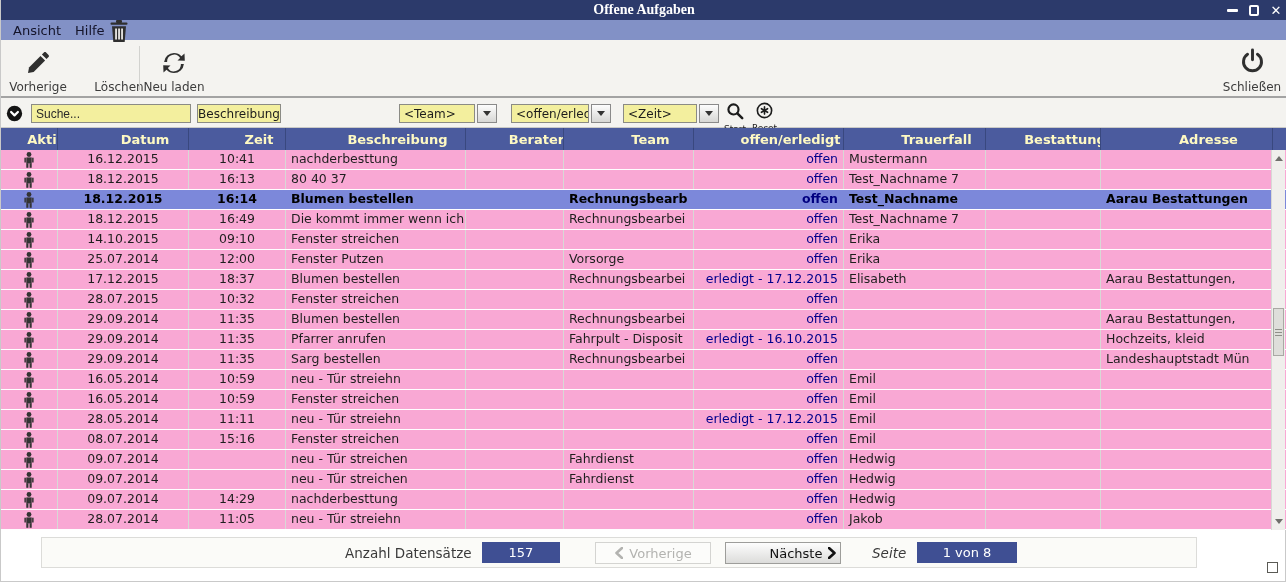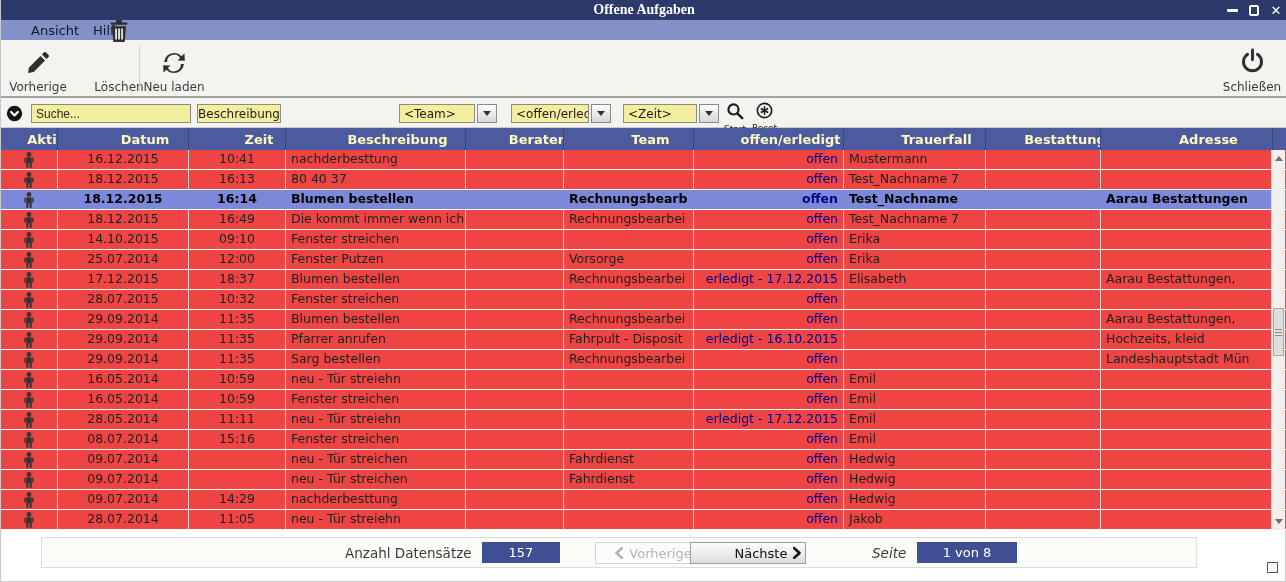--- a/index.html
+++ b/index.html
@@ -10,21 +10,21 @@
   
   .titlebar { position:absolute; left:0; top:0; width:1286px; height:20px; background:#2c3a6b; display:flex; align-items:center; justify-content:center; }
   .title { color:#fff; font-family:"Liberation Serif","DejaVu Serif",serif; font-weight:bold; font-size:14px; }
   .win-controls { position:absolute; right:4px; top:0; height:20px; display:flex; align-items:center; gap:8px; }
   .wc { width:14px; height:14px; display:flex; align-items:center; justify-content:center; cursor:default; }
   .wc-min  .bar { width:11px; height:3px; background:#fff; border-radius:1px; }
   .wc-max  .box { width:10px; height:11px; border:2px solid #fff; border-radius:2px; }
   .wc-close { color:#fff; font-size:13px; font-weight:bold; }
 
   
-  .menubar { position:absolute; left:0; top:20px; width:1286px; height:20px; background:#8291c6; display:flex; align-items:center; padding-left:30px; gap:14px; }
+  .menubar { position:absolute; left:0; top:20px; width:1286px; height:20px; background:#8291c6; display:flex; align-items:center; padding-left:12px; gap:14px; }
   .menu-item { font-size:13px; color:#14142a; }
 
   
   .toolbar { position:absolute; left:0; top:40px; width:1286px; height:56px; background:#f4f3f0; }
   .tbtn { position:absolute; top:4px; height:50px; display:flex; flex-direction:column; align-items:center; justify-content:flex-end; gap:2px; cursor:default; }
   .tbtn .lbl { font-size:12px; color:#3c3c3c; line-height:13px; }
   .tb-edit { left:6px; width:62px; }
   .tb-del { left:88px; width:60px;gap:34px; }
   .tb-reload { left:142px; width:62px; }
   .tb-close { right:4px; width:62px; }
@@ -41,21 +41,21 @@
   .drop-btn { width:20px; height:19px; margin-left:2px; border:1px solid #8a8a8a; background:linear-gradient(#fdfdfd,#d7d7d5); display:flex; align-items:center; justify-content:center; }
   .drop-btn svg { display:block; }
   .mini-btn { display:flex; flex-direction:column; align-items:center; gap:1px; cursor:default; }
   .mini-btn .lbl { font-size:9px; color:#222; line-height:9px; }
 
   
   .tablewrap { position:absolute; left:0; top:128px; width:1286px; height:402px; background:#fff; }
   .thead { display:flex; height:22px; background:#4b5b9e; }
   .th { color:#fef9c3; font-size:13px; font-weight:bold; display:flex; align-items:center; justify-content:center; border-right:1px solid #39487f; height:22px; overflow:hidden; white-space:nowrap;padding-left:44px; }
   .tbody { position:relative; }
-  .row { display:flex; height:20px; background:#ef4444; border-bottom:1px solid #ffffff; cursor:default; }
+  .row { display:flex; height:20px; background:#f9a8d4; border-bottom:1px solid #ffffff; cursor:default; }
   .cell { font-size:12.5px; color:#1f1f1f; border-right:1px solid #d8d8d5; height:19px; line-height:18px; padding:0 5px; overflow:hidden; white-space:nowrap; display:block; }
   .c0{width:57px;} .c1{width:131px;} .c2{width:97px;} .c3{width:180px;} .c4{width:98px;}
   .c5{width:130px;} .c6{width:150px;} .c7{width:142px;} .c8{width:115px;} .c9{width:172px;}
   .cell.c0 { display:flex; align-items:center; justify-content:center; padding:0; }
   .cell.c1, .cell.c2 { text-align:center; }
   .cell.c6 { text-align:right; color:#00008b; }
   .row.selected { background:#7c88da; }
   .row.selected .cell { border-right-color:transparent; font-weight:bold; color:#000; }
   .row.selected .cell.c6 { color:#000080; }
 
@@ -70,21 +70,21 @@
 
   
   .footerbar { position:absolute; left:40px; top:537px; width:1156px; height:31px; background:#fbfbf8; border:1px solid #dcdcd9; }
   .fi { position:absolute; top:0; height:29px; display:flex; align-items:center; }
   .flabel { font-size:13.5px; color:#3a3a3a; }
   .fc-label { left:303px; }
   .badge { background:#3f4f93; color:#fff; font-size:13px; display:flex; align-items:center; justify-content:center; height:21px; top:4px; }
   .fc-count { left:440px; width:78px; }
   .fbtn { top:4px; height:22px; width:116px; border:1px solid #9d9d9a; background:linear-gradient(#fdfdfd,#dcdcda); display:flex; align-items:center; justify-content:center; gap:6px; font-size:13px; color:#111; cursor:default; }
   .btn-prev { left:553px; border-color:#d4d4d1; background:#fcfcfa; color:#b3b3b0; }
-  .btn-next { left:648px;padding-left:41px; }
+  .btn-next { left:683px;padding-left:41px; }
   .fc-seite { left:830px;font-style:italic; }
   .fc-page { left:875px; width:100px; }
 
   .corner-box { position:absolute; right:7px; bottom:8px; width:11px; height:11px; border:1px solid #5a5a55; background:#fff; }
   svg { flex:none; }
 </style>
 </head>
 <body>
 
 <div class="window">

